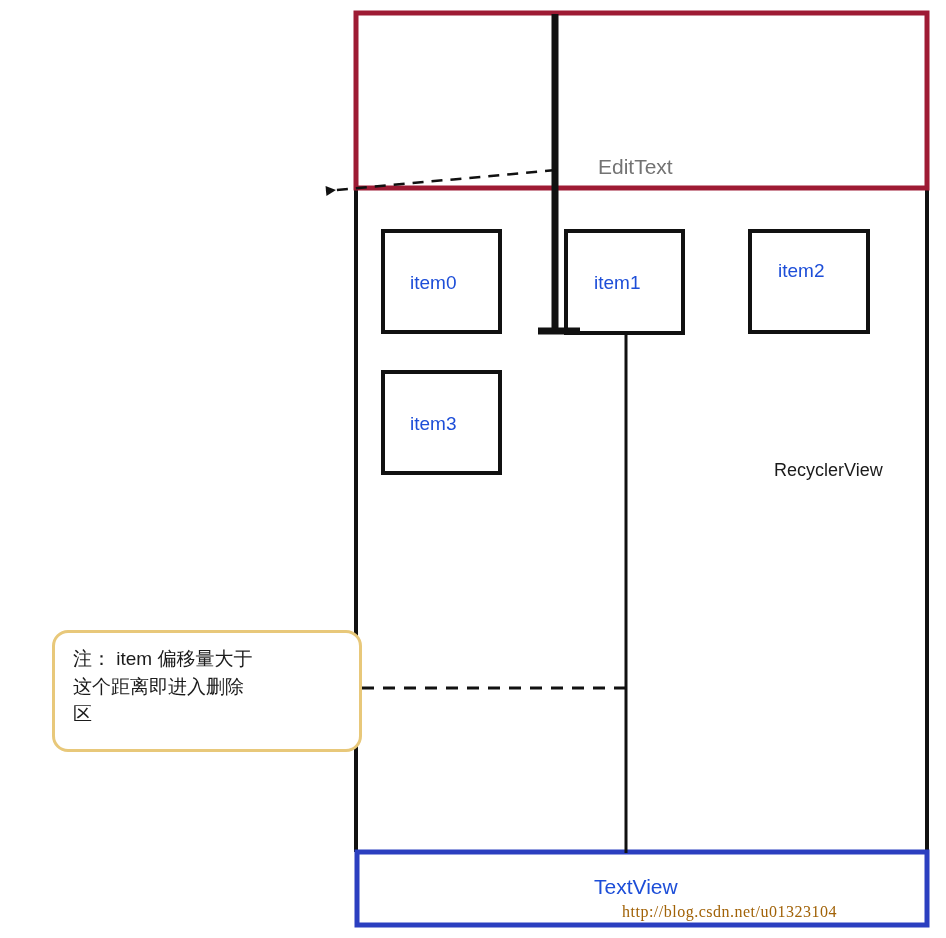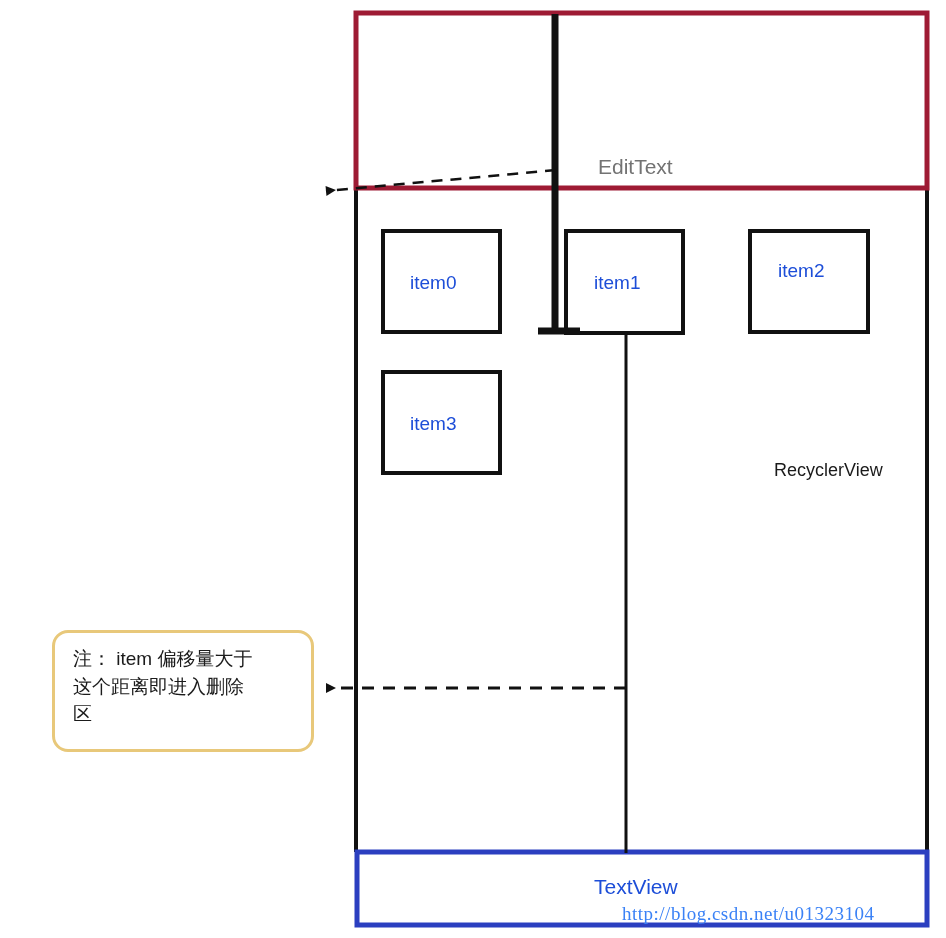--- a/index.html
+++ b/index.html
@@ -85,34 +85,34 @@
     border-radius: 22px;
     padding: 0 16px;
     display: flex;
     align-items: center;
     white-space: nowrap;
   }
 
   #callout-bottom {
     left: 52px;
     top: 630px;
-    width: 262px;
+    width: 310px;
     height: 122px;
     border-radius: 16px;
     padding: 12px 16px 0 18px;
   }
 
   
   #watermark {
     position: absolute;
     left: 622px;
     top: 903px;
-    font-size: 19px;
+    font-size: 16px;
     font-family: "Liberation Serif", "DejaVu Serif", serif;
-    color: #3b82f6;
+    color: #a16207;
     letter-spacing: 0.5px;
     white-space: pre;
   }
 </style>
 </head>
 <body>
 
 <div id="stage">
 
   <svg class="layer" viewBox="0 0 946 938" xmlns="http://www.w3.org/2000/svg">

